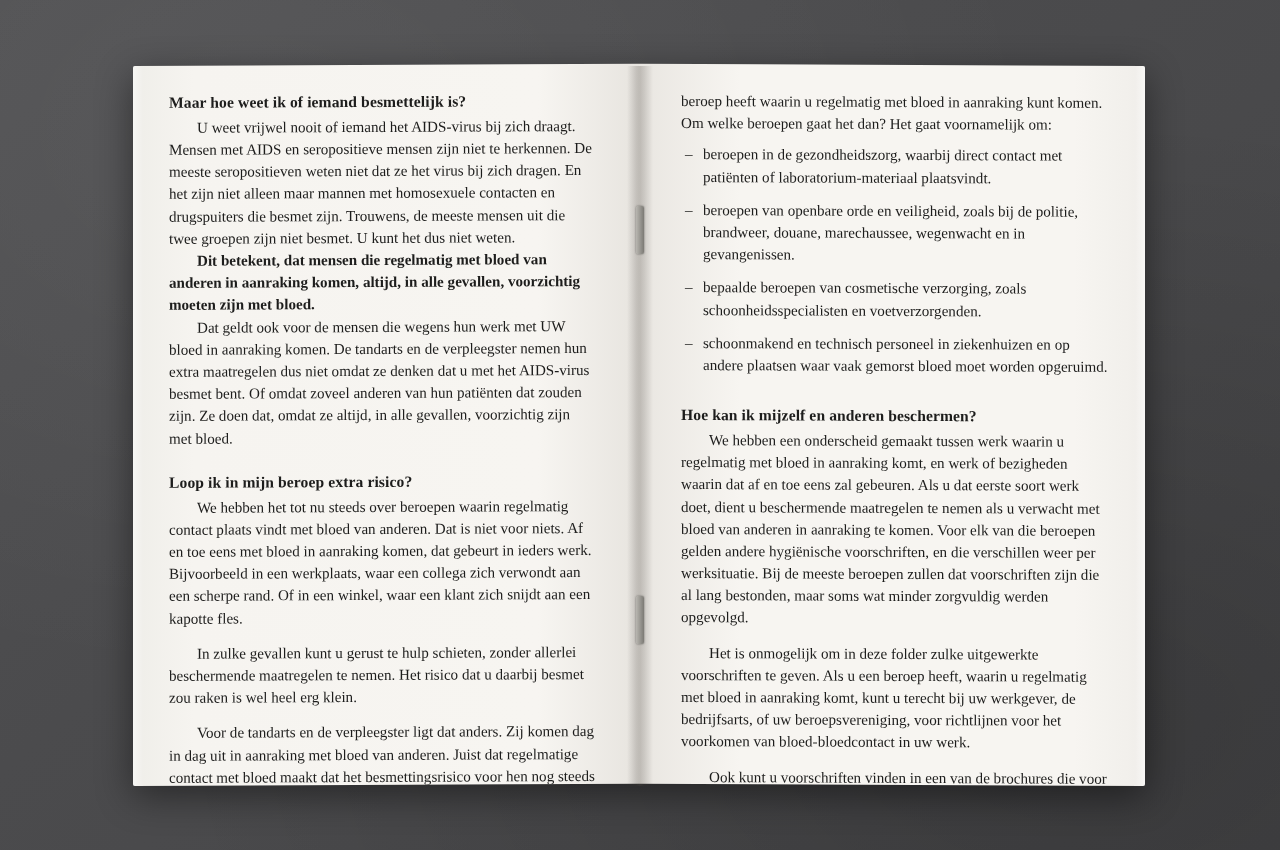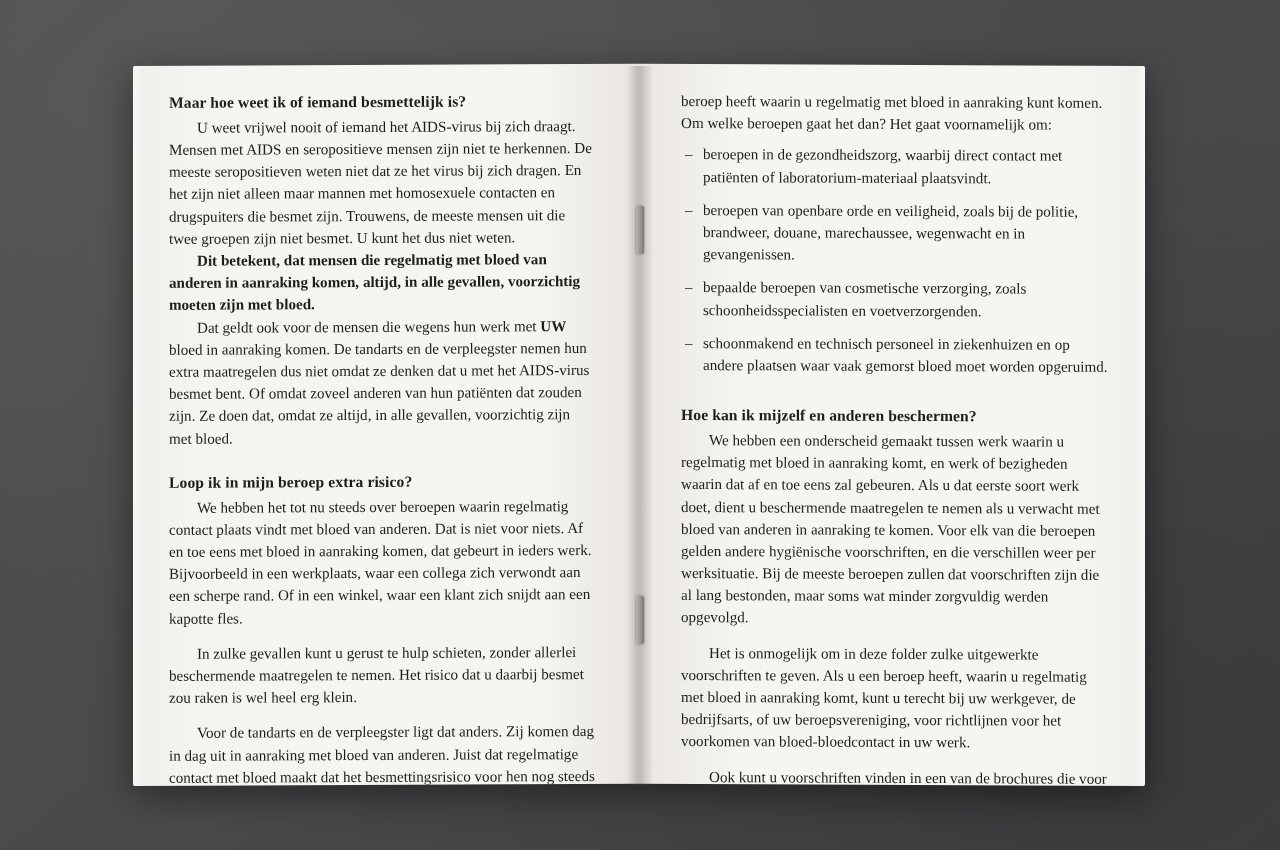--- a/index.html
+++ b/index.html
@@ -111,21 +111,21 @@
 
   p.para {
     margin: 0;
     text-indent: 28px;
   }
   p.para.noindent { text-indent: 0; }
 
   p.spaced { margin-top: 13px; }
 
   .bold { font-weight: bold; }
-  .caps { font-variant: small-caps; font-weight: bold; }
+  .caps { font-variant: small-caps; font-weight: normal; }
 
   ul.bullets {
     list-style: none;
     margin: 9px 0 0 0;
     padding: 0;
   }
   ul.bullets li {
     position: relative;
     padding-left: 22px;
     margin-bottom: 11px;

